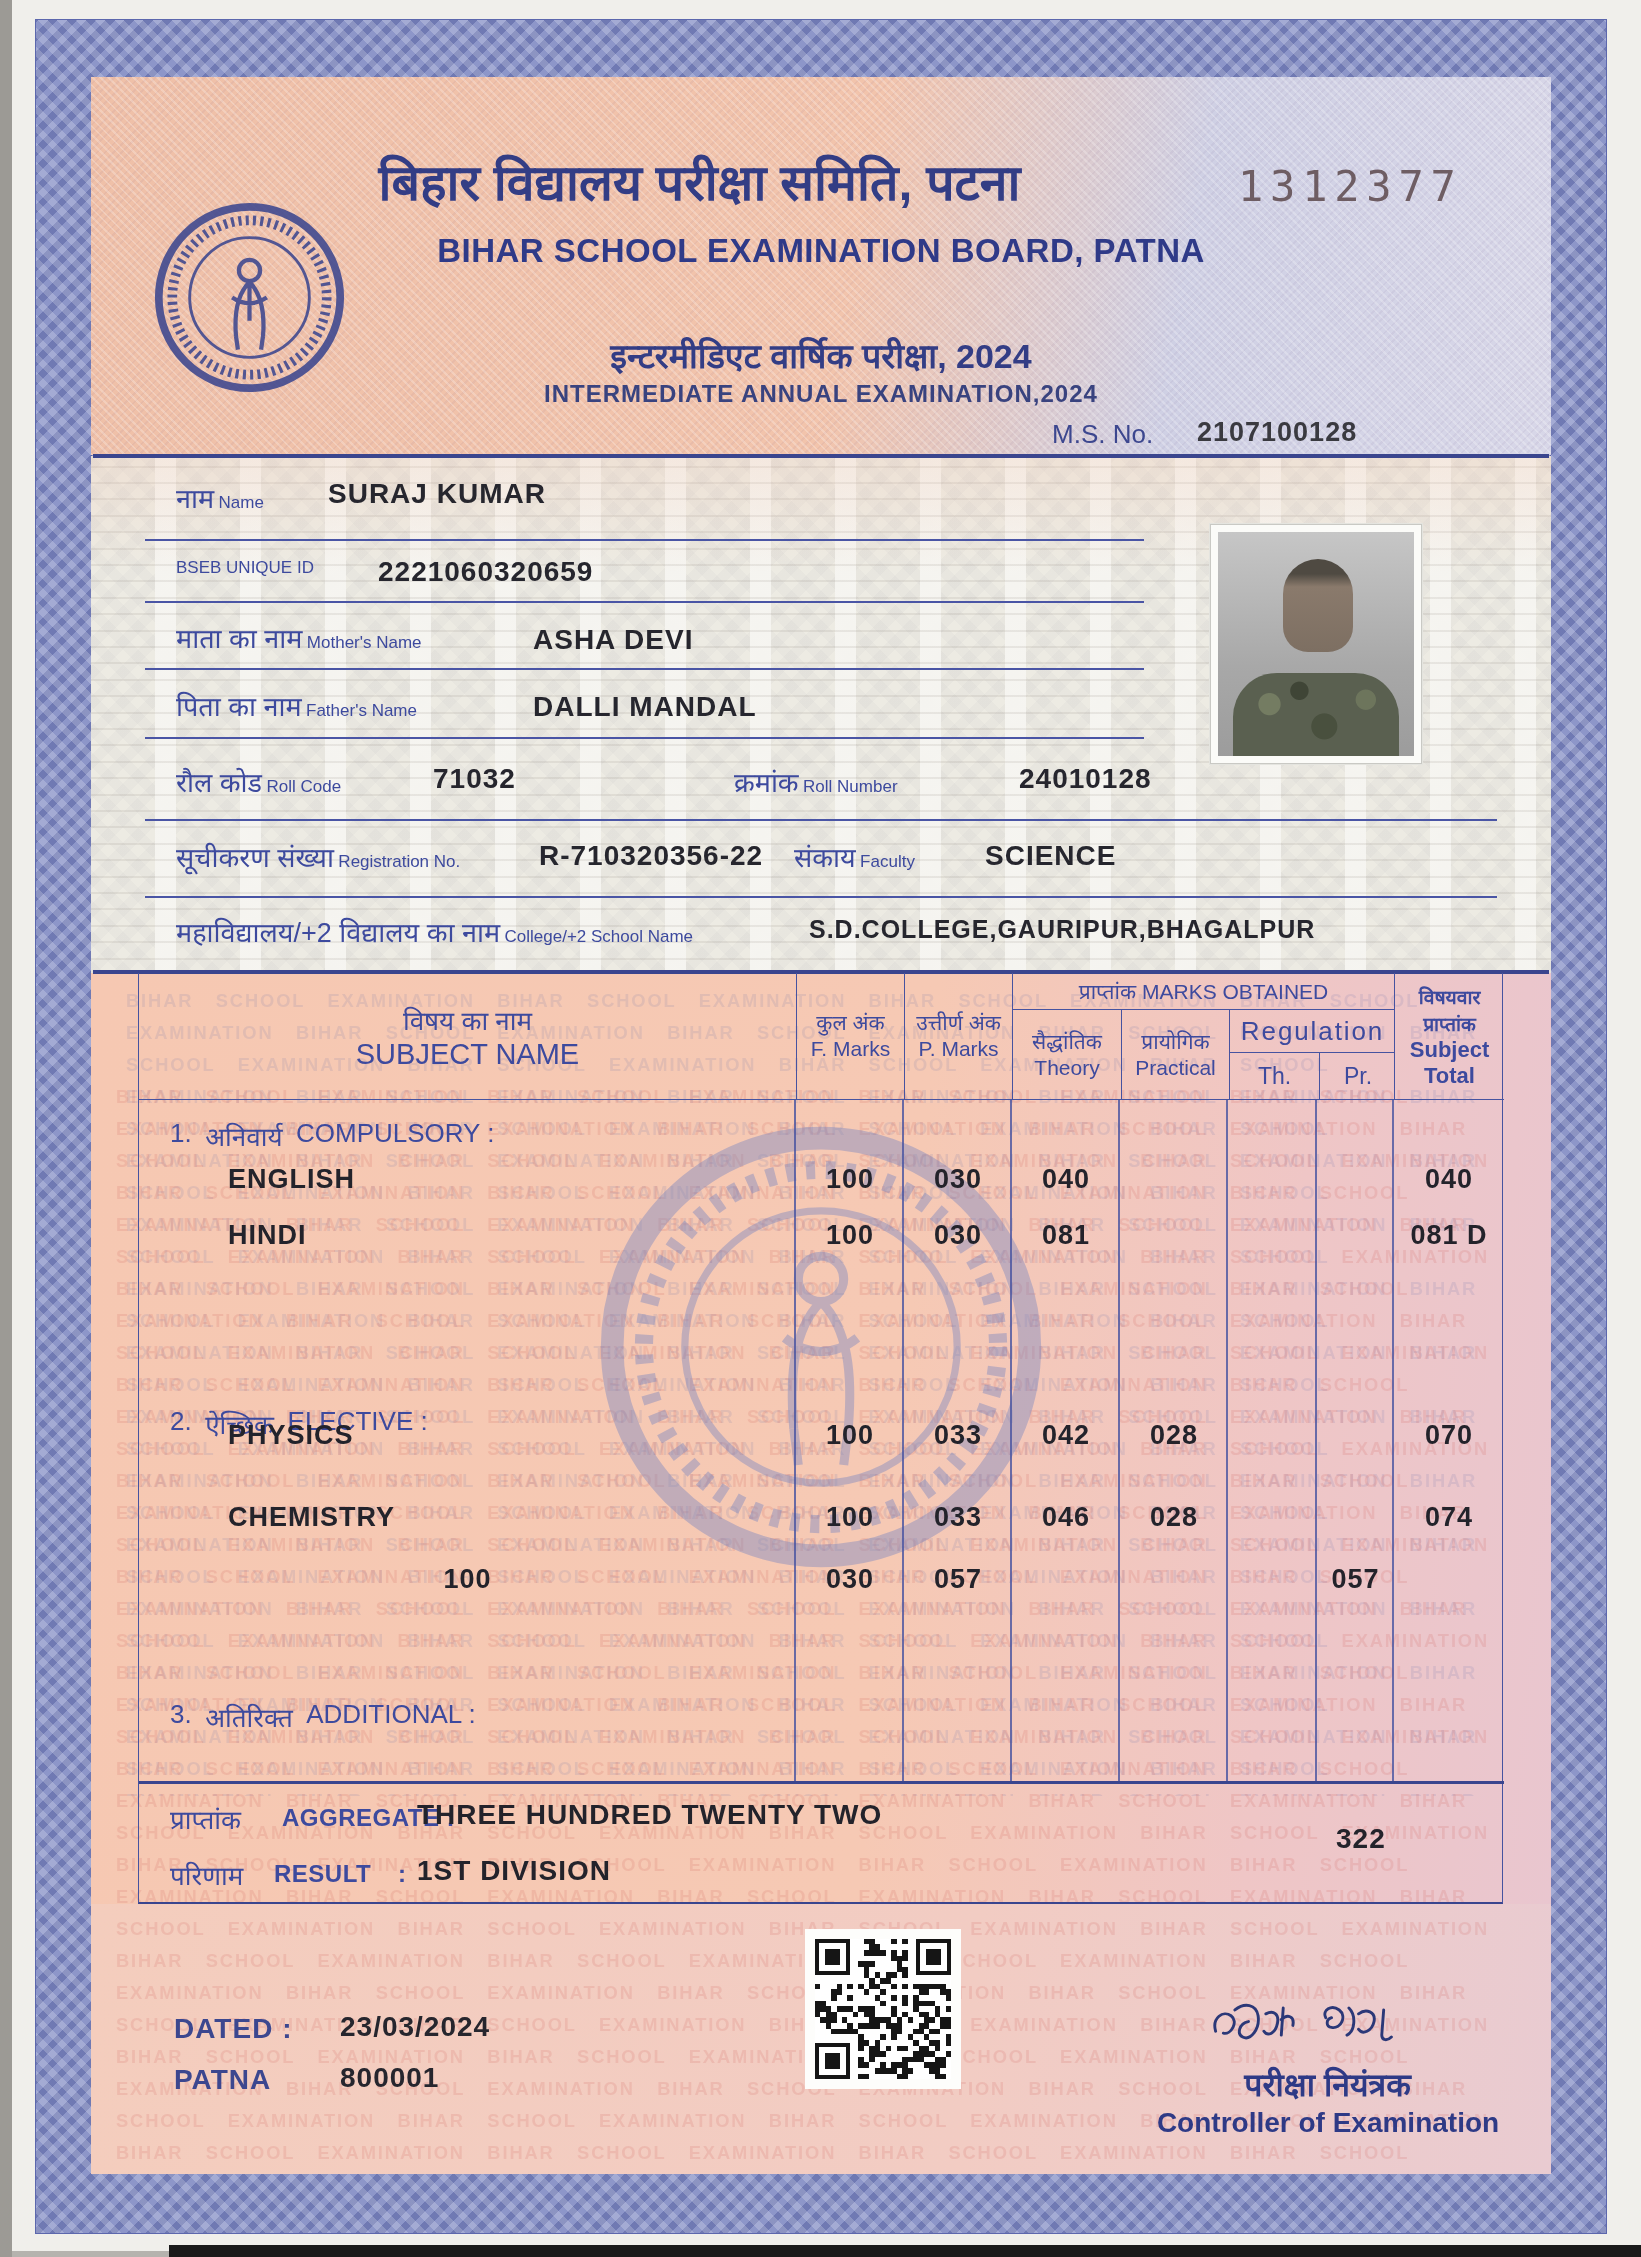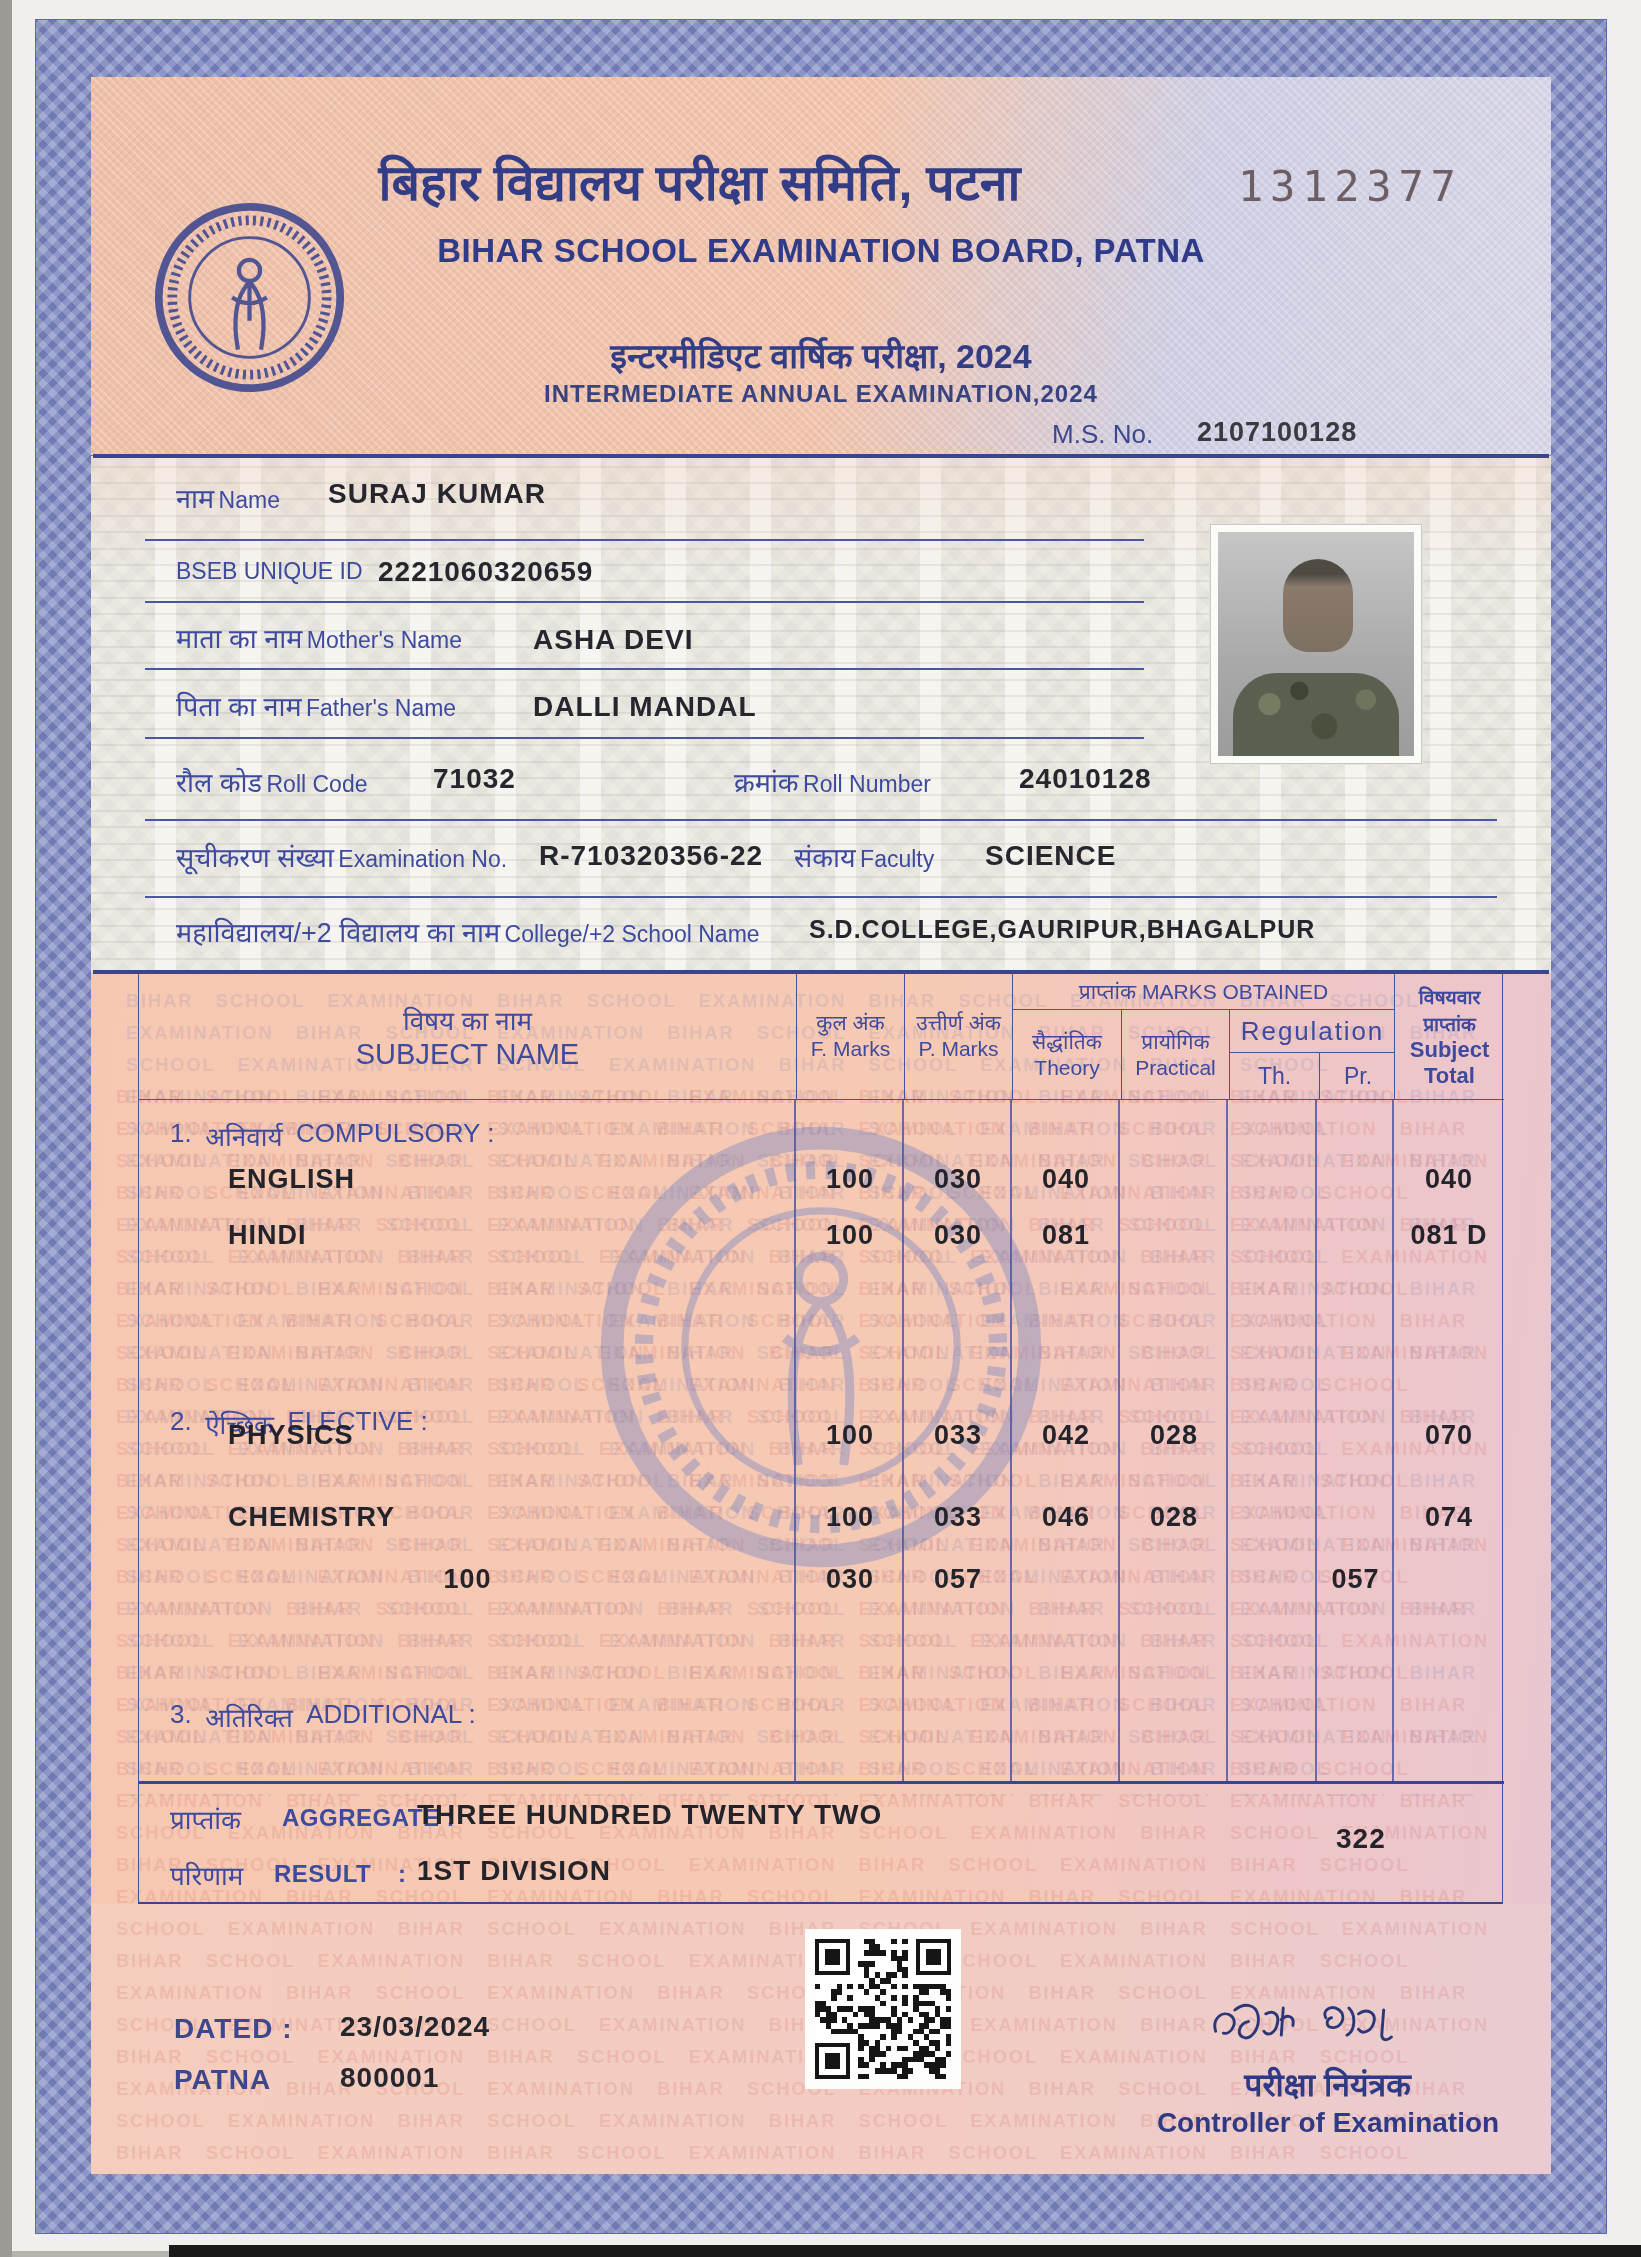--- a/index.html
+++ b/index.html
@@ -57,21 +57,21 @@
     letter-spacing:6.8px;color:#6e5d63;}
   .en-title{left:91px;width:1460px;top:232px;text-align:center;font-size:33px;font-weight:bold;color:#2f3a88;letter-spacing:0.5px;}
   .doc-title{left:91px;width:1460px;top:276px;text-align:center;font-size:39px;font-weight:bold;color:#333d85;}
   .exam-hi{left:91px;width:1460px;top:332px;text-align:center;font-size:34px;font-weight:bold;color:#333d85;}
   .exam-en{left:91px;width:1460px;top:380px;text-align:center;font-size:24px;font-weight:bold;color:#39437f;letter-spacing:1px;}
   .msno-lbl{left:1052px;top:419px;font-size:26px;color:#3c478f;}
   .msno-val{left:1197px;top:417px;font-size:27px;font-weight:bold;color:#3a3a40;letter-spacing:1px;}
   .hr-thick{position:absolute;left:93px;width:1456px;height:3.9px;background:#3a458e;}
   .hr-thin{position:absolute;left:145px;height:1.9px;background:#4a55a5;}
   
-  .lbl{font-size:23px;color:#3d4a9e;}
+  .lbl{font-size:17px;color:#3d4a9e;}
   .lbl-hi{font-size:27px;}
   .val{font-size:28px;font-weight:bold;color:#26262e;letter-spacing:1px;}
   
   .photo{position:absolute;left:1210px;top:524px;width:210px;height:238px;background:#fbfbf8;
     border:1px solid #c9c9c4;box-shadow:0 0 0 1px #e4e4df;}
   .photo-img{position:absolute;inset:6.8px;background:linear-gradient(#c6c6c6,#a8a8a8 60%,#9c9c9c);overflow:hidden;}
   .ph-head{position:absolute;left:65px;top:27px;width:70px;height:93px;border-radius:35px 35px 25px 25px;
     background:linear-gradient(#4f4a42 16%,#8a7a6c 30%,#7d6f62);}
   .ph-body{position:absolute;left:15.4px;bottom:-5.8px;width:166px;height:89px;border-radius:44px 44px 0 0;
     background:#5a6050;background-image:radial-gradient(circle at 22% 35%,#747c62 10.6px,transparent 11.6px),
@@ -216,21 +216,21 @@
   <div class="t val" style="left:433px;top:763px">71032</div>
   <div class="t" style="left:734px;top:763px">
     <span class="lbl lbl-hi">क्रमांक</span>
     <span class="lbl">Roll Number</span>
   </div>
   <div class="t val" style="left:1019px;top:763px">24010128</div>
   <div class="hr-thin" style="top:819px;width:1352px"></div>
 
   <div class="t" style="left:176px;top:838px">
     <span class="lbl lbl-hi">सूचीकरण संख्या</span>
-    <span class="lbl">Examination No.</span>
+    <span class="lbl">Registration No.</span>
   </div>
   <div class="t val" style="left:539px;top:840px">R-710320356-22</div>
   <div class="t" style="left:794px;top:838px">
     <span class="lbl lbl-hi">संकाय</span>
     <span class="lbl">Faculty</span>
   </div>
   <div class="t val" style="left:985px;top:840px">SCIENCE</div>
   <div class="hr-thin" style="top:896px;width:1352px"></div>
 
   <div class="t" style="left:176px;top:913px">

